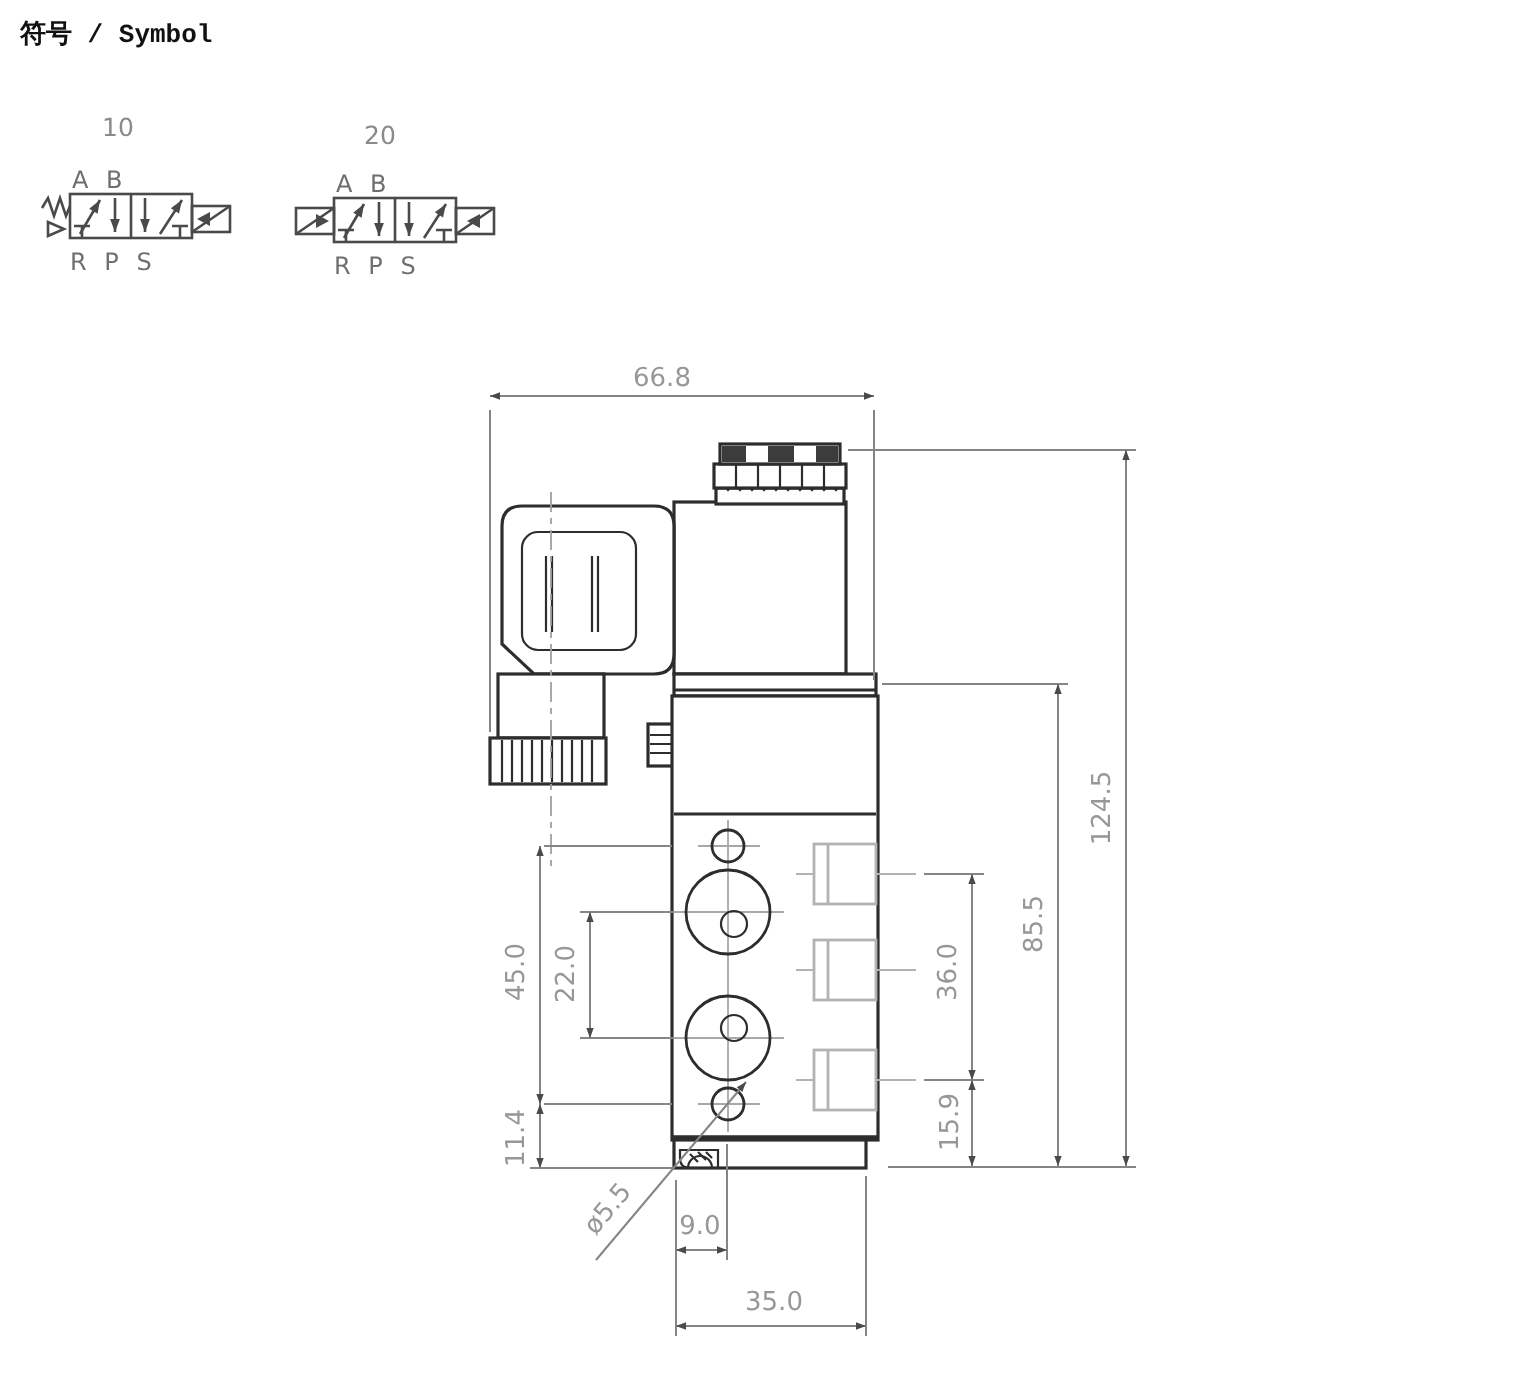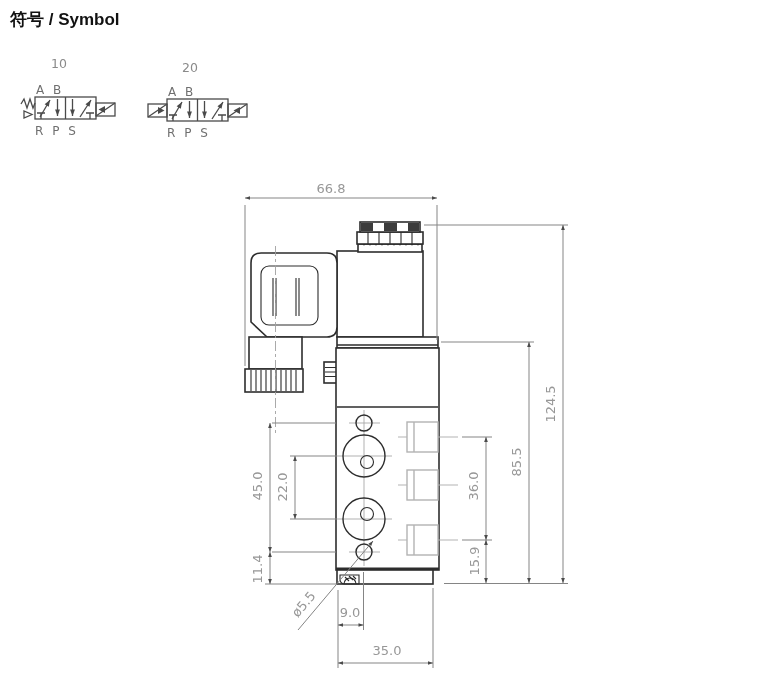--- a/index.html
+++ b/index.html
@@ -1,19 +1,19 @@
 <!DOCTYPE html>
 <html><head>
 <meta charset="utf-8">
 <style>
   html,body{margin:0;padding:0;background:#ffffff;}
   .page{position:relative;width:762px;height:692px;background:#ffffff;overflow:hidden;
         font-family:"DejaVu Sans","Liberation Sans",sans-serif;}
-  .title{position:absolute;left:10px;top:8px;font-size:17px;font-weight:bold;color:#111111;
-         font-family:Liberation Sans, sans-serif;}
+  .title{position:absolute;left:10px;top:8px;font-size:13px;font-weight:bold;color:#111111;
+         font-family:Liberation Mono, monospace;}
   svg{position:absolute;left:0;top:0;}
   
   .main   {stroke:#2d2d2d;stroke-width:1.6;fill:#ffffff;}
   .mainln {stroke:#2d2d2d;stroke-width:1.4;fill:none;}
   .thin   {stroke:#2d2d2d;stroke-width:1.1;fill:none;}
   .dark   {fill:#3c3c3c;stroke:none;}
   .cl     {stroke:#a8a8a8;stroke-width:0.9;fill:none;}
   .dash   {stroke:#a0a0a0;stroke-width:0.9;fill:none;stroke-dasharray:10 3 3 3;}
   .port   {stroke:#b3b3b3;stroke-width:1.4;fill:#ffffff;}
   .portln {stroke:#b3b3b3;stroke-width:1;fill:none;}

